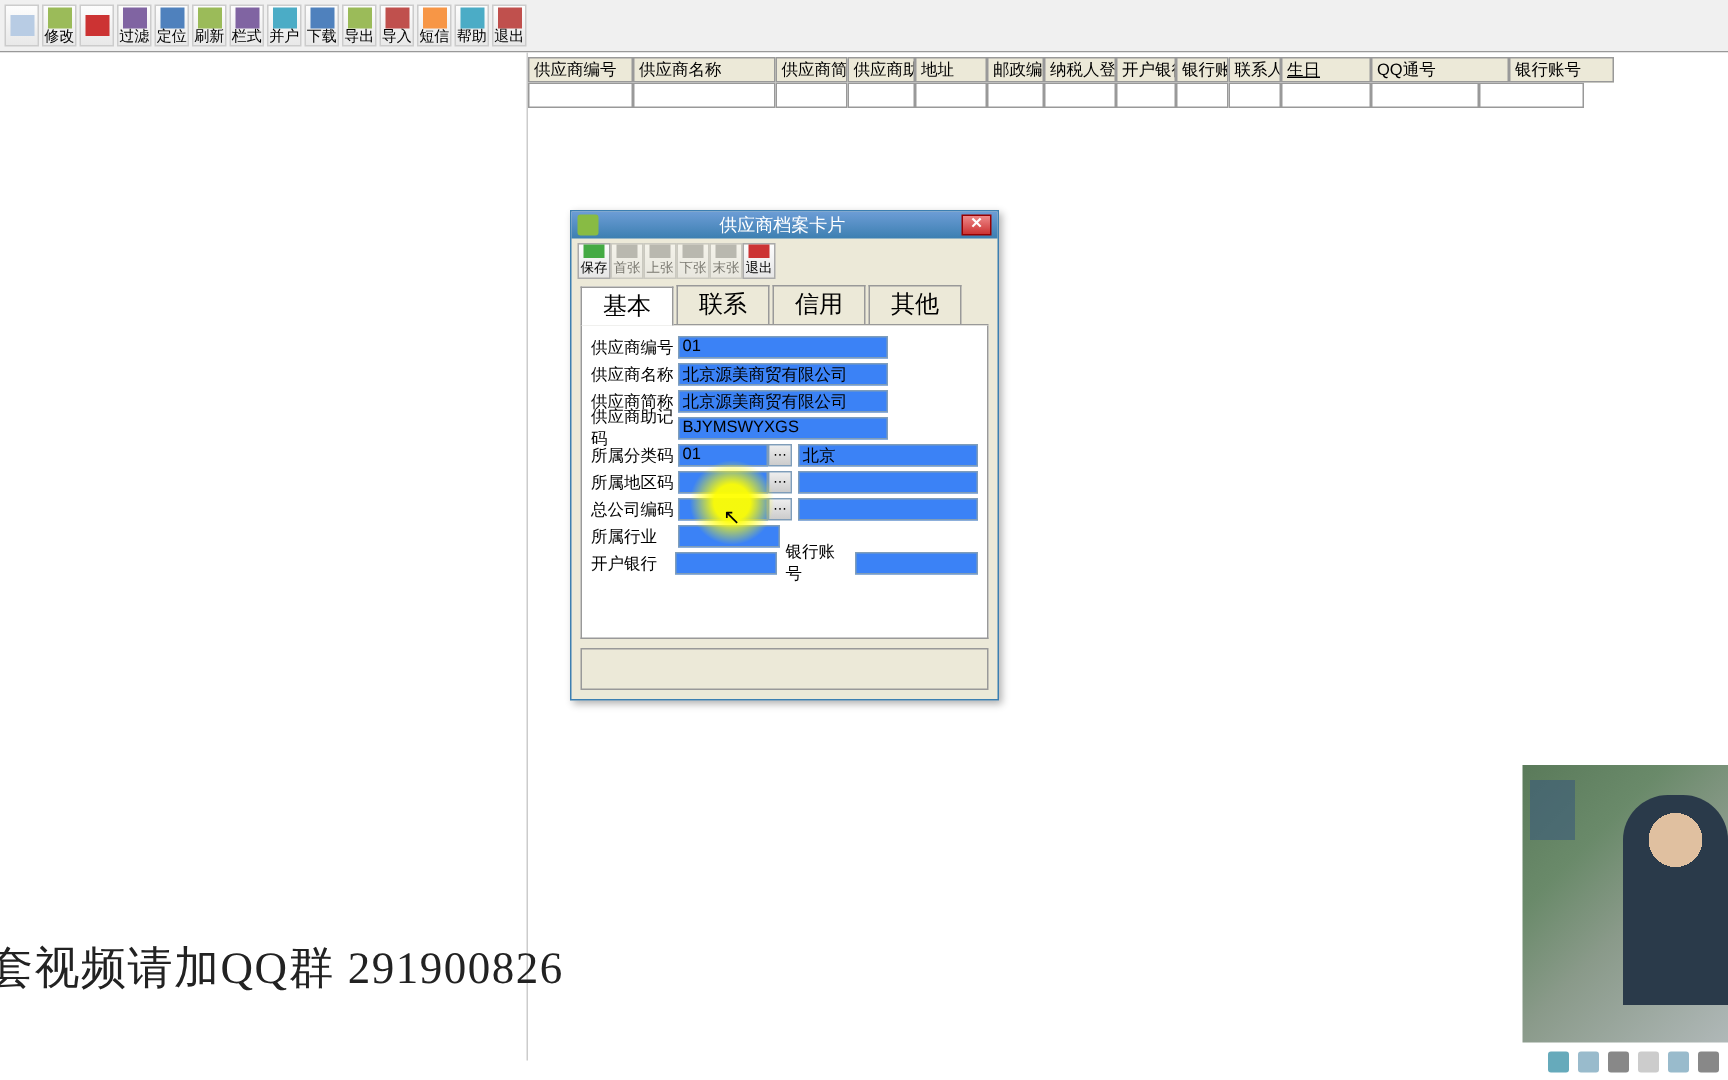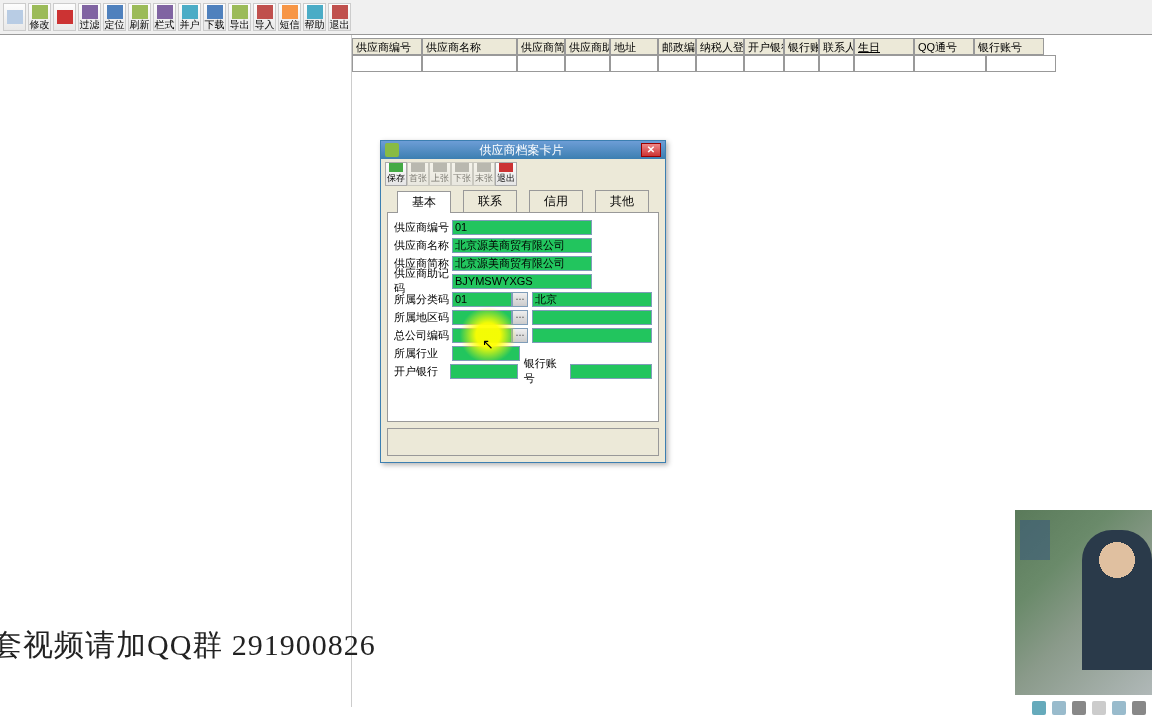--- a/index.html
+++ b/index.html
@@ -28,27 +28,27 @@
 .dlg-title .ticon { width: 14px; height: 14px; margin-right: 3px; background: #8b4; border-radius: 2px; display: inline-block; }
 .dlg-title .ttxt { flex: 1; text-align: center; }
 .dlg-close { width: 20px; height: 14px; background: linear-gradient(#e88, #c33); border: 1px solid #900; color: #fff; font-size: 10px; font-weight: bold; text-align: center; line-height: 12px; cursor: pointer; }
 
 .dlg-tb { display: flex; padding: 3px 4px 0 4px; gap: 0; }
 .dlg-tb-btn { width: 22px; height: 24px; border: 1px solid #aaa; background: linear-gradient(#fdfdfd,#e6e6e6); display: flex; flex-direction: column; align-items: center; justify-content: center; font-size: 9px; cursor: pointer; }
 .dlg-tb-btn.disabled { opacity: 0.5; }
 .dlg-tb-btn .i { width: 14px; height: 12px; display: block; }
 
 .tabs { display: flex; margin: 4px 6px 0 6px; border-bottom: 1px solid #999; }
-.tab { padding: 2px 14px; font-size: 12px; background: #ece9d8; border: 1px solid #999; border-bottom: none; margin-right: 2px; cursor: pointer; margin-left: 10px; }
+.tab { padding: 2px 14px; font-size: 16px; background: #ece9d8; border: 1px solid #999; border-bottom: none; margin-right: 2px; cursor: pointer; }
 .tab.active { background: #fff; position: relative; top: 1px; }
 
 .form-area { margin: 0 6px 6px 6px; border: 1px solid #999; border-top: none; background: #fff; padding: 6px 6px 40px 6px; }
 .frow { display: flex; align-items: center; margin-bottom: 2px; height: 16px; }
 .flabel { width: 58px; font-size: 11px; text-align: left; }
-.finput { height: 15px; border: 1px solid #7f9db9; background: #22c55e; font-size: 11px; padding: 0 2px; font-family: inherit; }
+.finput { height: 15px; border: 1px solid #7f9db9; background: #3b82f6; font-size: 11px; padding: 0 2px; font-family: inherit; }
 .finput.w1 { width: 140px; }
 .finput.w2 { width: 60px; }
 .finput.w3 { width: 120px; }
 .finput.w4 { width: 68px; }
 .finput.w5 { width: 82px; }
 .pick { width: 16px; height: 15px; border: 1px solid #7f9db9; background: linear-gradient(#eee,#ccc); font-size: 9px; text-align: center; line-height: 13px; cursor: pointer; }
 .flabel2 { font-size: 11px; margin: 0 4px 0 6px; }
 
 .highlight { position: absolute; left: 459px; top: 307px; width: 58px; height: 56px; background: radial-gradient(circle, rgba(255,255,0,0.95) 30%, rgba(255,255,0,0.0) 70%); pointer-events: none; border-radius: 50%; }
 .cursor { position: absolute; left: 482px; top: 336px; font-size: 14px; pointer-events: none; }
@@ -138,21 +138,21 @@
           <div class="grid-cell" style="width: 95px;">供应商名称</div>
           <div class="grid-cell" style="width: 48px;">供应商简称</div>
           <div class="grid-cell" style="width: 45px;">供应商助记</div>
           <div class="grid-cell" style="width: 48px;">地址</div>
           <div class="grid-cell" style="width: 38px;">邮政编码</div>
           <div class="grid-cell" style="width: 48px;">纳税人登记</div>
           <div class="grid-cell" style="width: 40px;">开户银行</div>
           <div class="grid-cell" style="width: 35px;">银行账号</div>
           <div class="grid-cell" style="width: 35px;">联系人</div>
           <div class="grid-cell" style="width: 60px; text-decoration: underline;">生日</div>
-          <div class="grid-cell" style="width: 60px;">QQ通号</div>
+          <div class="grid-cell" style="width: 92px;">QQ通号</div>
           <div class="grid-cell" style="width: 70px;">银行账号</div>
         </div>
       <div class="grid-row body" id="grid-body">
           <div class="grid-cell" style="width: 70px;"></div>
           <div class="grid-cell" style="width: 95px;"></div>
           <div class="grid-cell" style="width: 48px;"></div>
           <div class="grid-cell" style="width: 45px;"></div>
           <div class="grid-cell" style="width: 48px;"></div>
           <div class="grid-cell" style="width: 38px;"></div>
           <div class="grid-cell" style="width: 48px;"></div>

